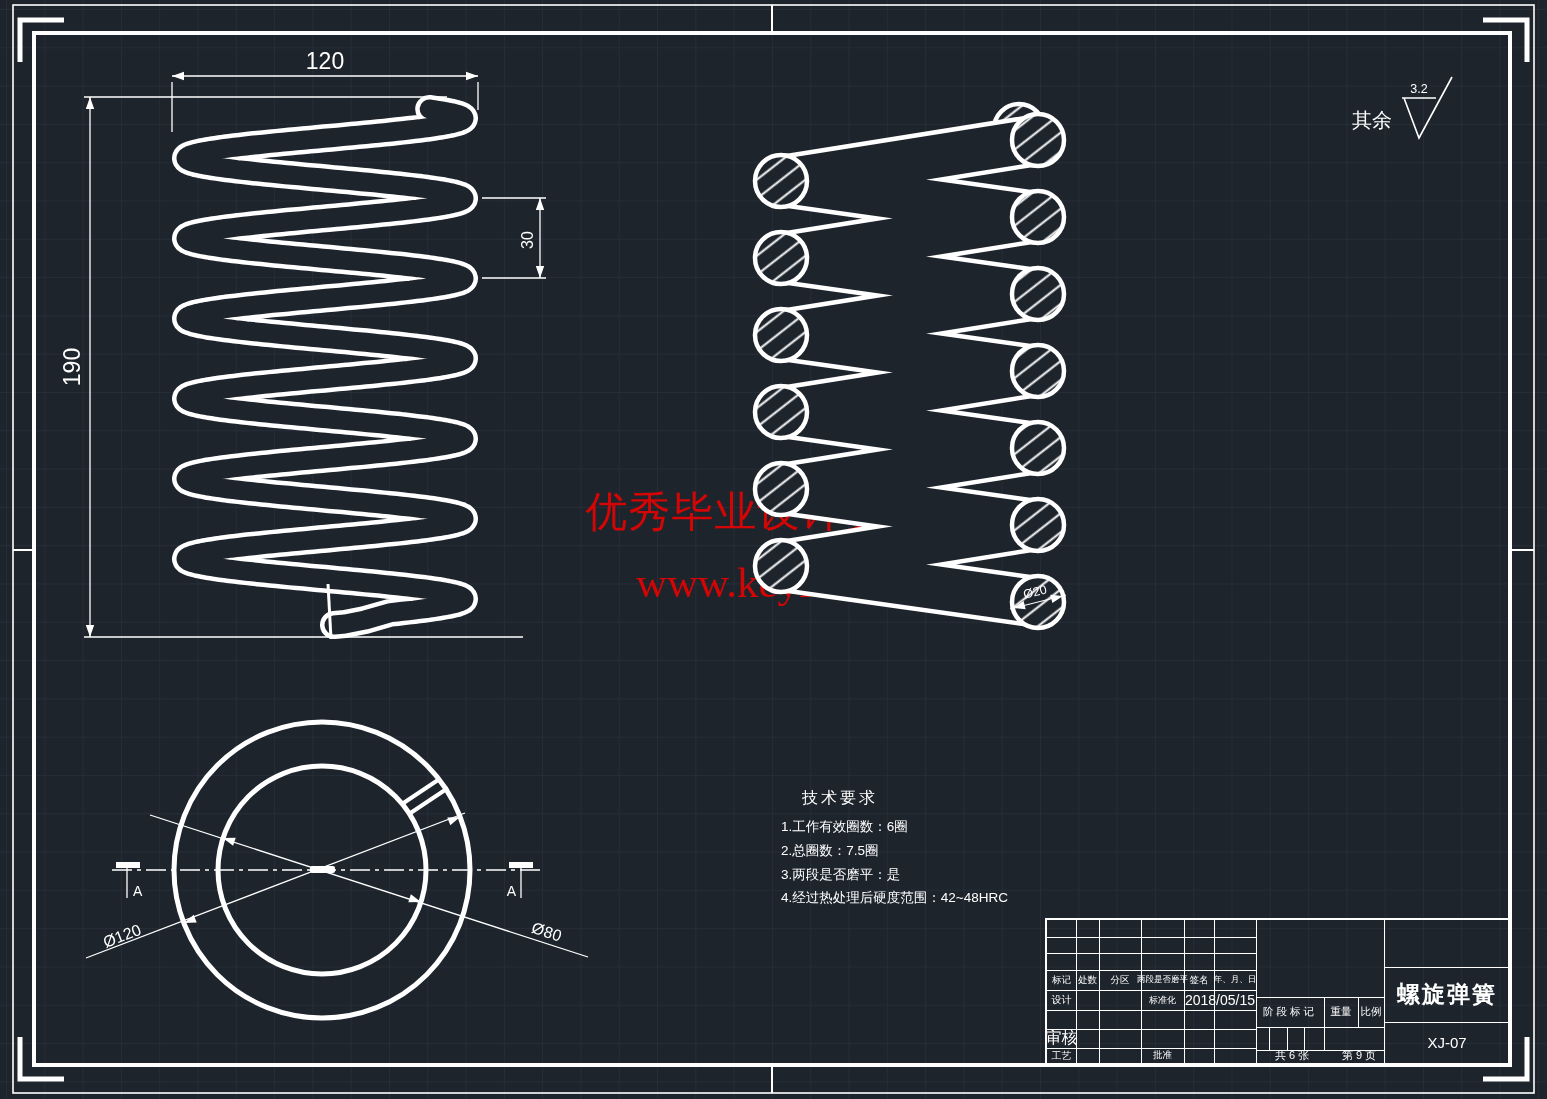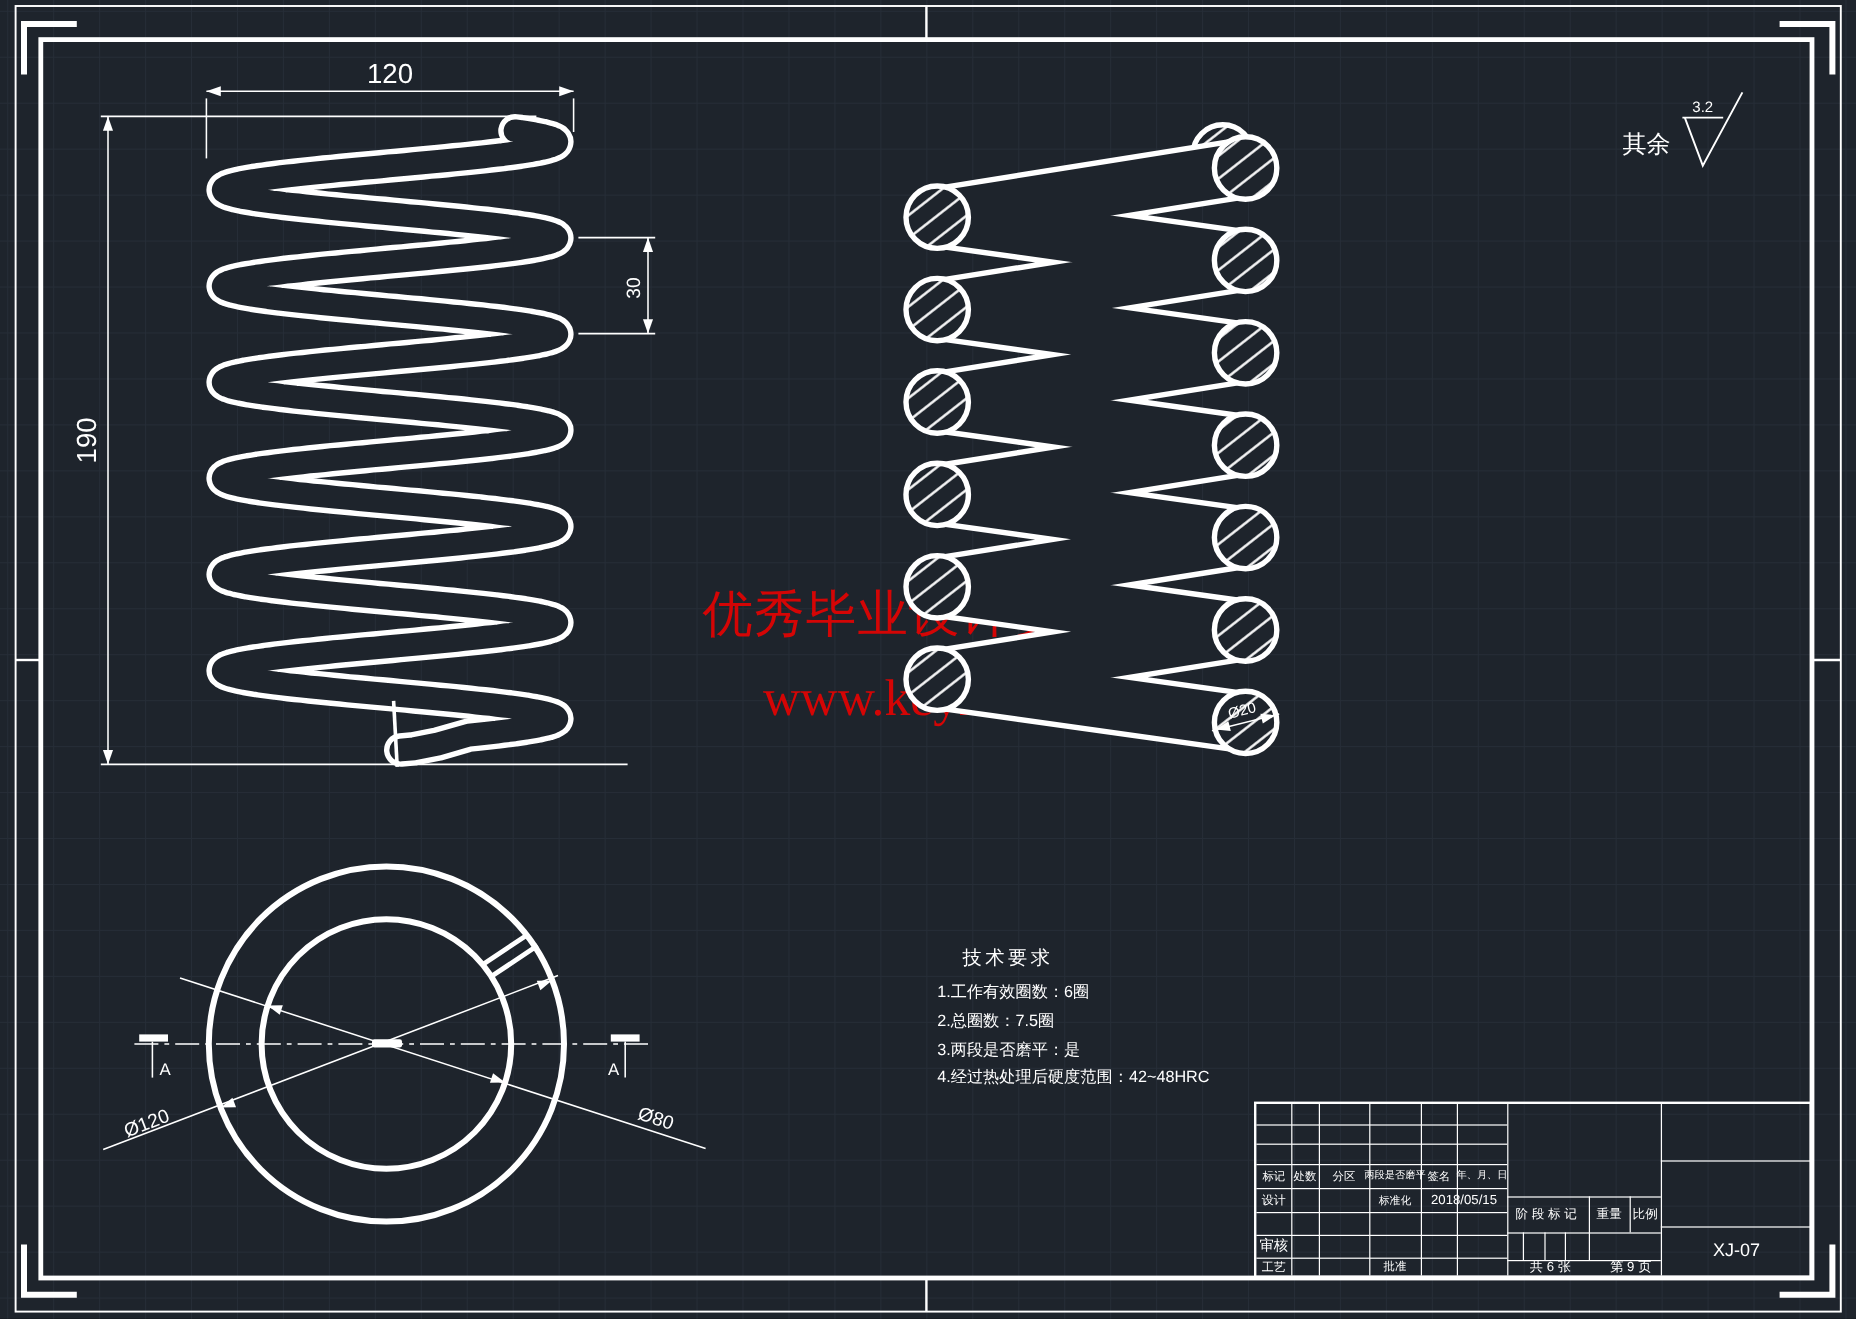--- a/index.html
+++ b/index.html
@@ -172,25 +172,26 @@
 
     <div class="tt" style="left:0;top:50px;width:29px;height:20px;font-size:9.5px">标记</div>
     <div class="tt" style="left:29px;top:50px;width:23px;height:20px;font-size:9.5px">处数</div>
     <div class="tt" style="left:52px;top:50px;width:42px;height:20px;font-size:9.5px">分区</div>
     <div class="tt" style="left:94px;top:50px;width:43px;height:20px;font-size:8.5px">两段是否磨平</div>
     <div class="tt" style="left:137px;top:50px;width:30px;height:20px;font-size:9.5px">签名</div>
     <div class="tt" style="left:167px;top:50px;width:42px;height:20px;font-size:8.5px">年、月、日</div>
 
     <div class="tt" style="left:0;top:70px;width:29px;height:20px;font-size:10px">设计</div>
     <div class="tt" style="left:94px;top:70px;width:43px;height:20px;font-size:9px">标准化</div>
-    <div class="tt" style="left:137px;top:70px;width:72px;height:20px;font-size:11px">2018/05/15</div>
-    <div class="tt" style="left:0;top:109px;width:29px;height:19px;font-size:12px">审核</div>
+    <div class="tt" style="left:137px;top:70px;width:72px;height:20px;font-size:14px">2018/05/15</div>
+    <div class="tt" style="left:0;top:109px;width:29px;height:19px;font-size:16px">审核</div>
     <div class="tt" style="left:0;top:128px;width:29px;height:15px;font-size:10px">工艺</div>
     <div class="tt" style="left:94px;top:128px;width:43px;height:15px;font-size:9.5px">批准</div>
 
     <div class="tt" style="left:209px;top:77px;width:68px;height:30px;font-size:10.5px;letter-spacing:3px">阶段标记</div>
     <div class="tt" style="left:277px;top:77px;width:34px;height:30px;font-size:10.5px">重量</div>
     <div class="tt" style="left:311px;top:77px;width:26px;height:30px;font-size:10.5px">比例</div>
     <div class="tt" style="left:212px;top:128px;width:66px;height:15px;font-size:11px">共 6 张</div>
     <div class="tt" style="left:282px;top:128px;width:60px;height:15px;font-size:11px">第 9 页</div>
+    <div class="tt" style="left:337px;top:47px;width:126px;height:55px;font-size:23px;font-weight:bold;letter-spacing:2px">螺旋弹簧</div>
     <div class="tt" style="left:337px;top:102px;width:126px;height:41px;font-size:15px">XJ-07</div>
   </div>
 </div>
 
 </body></html>

